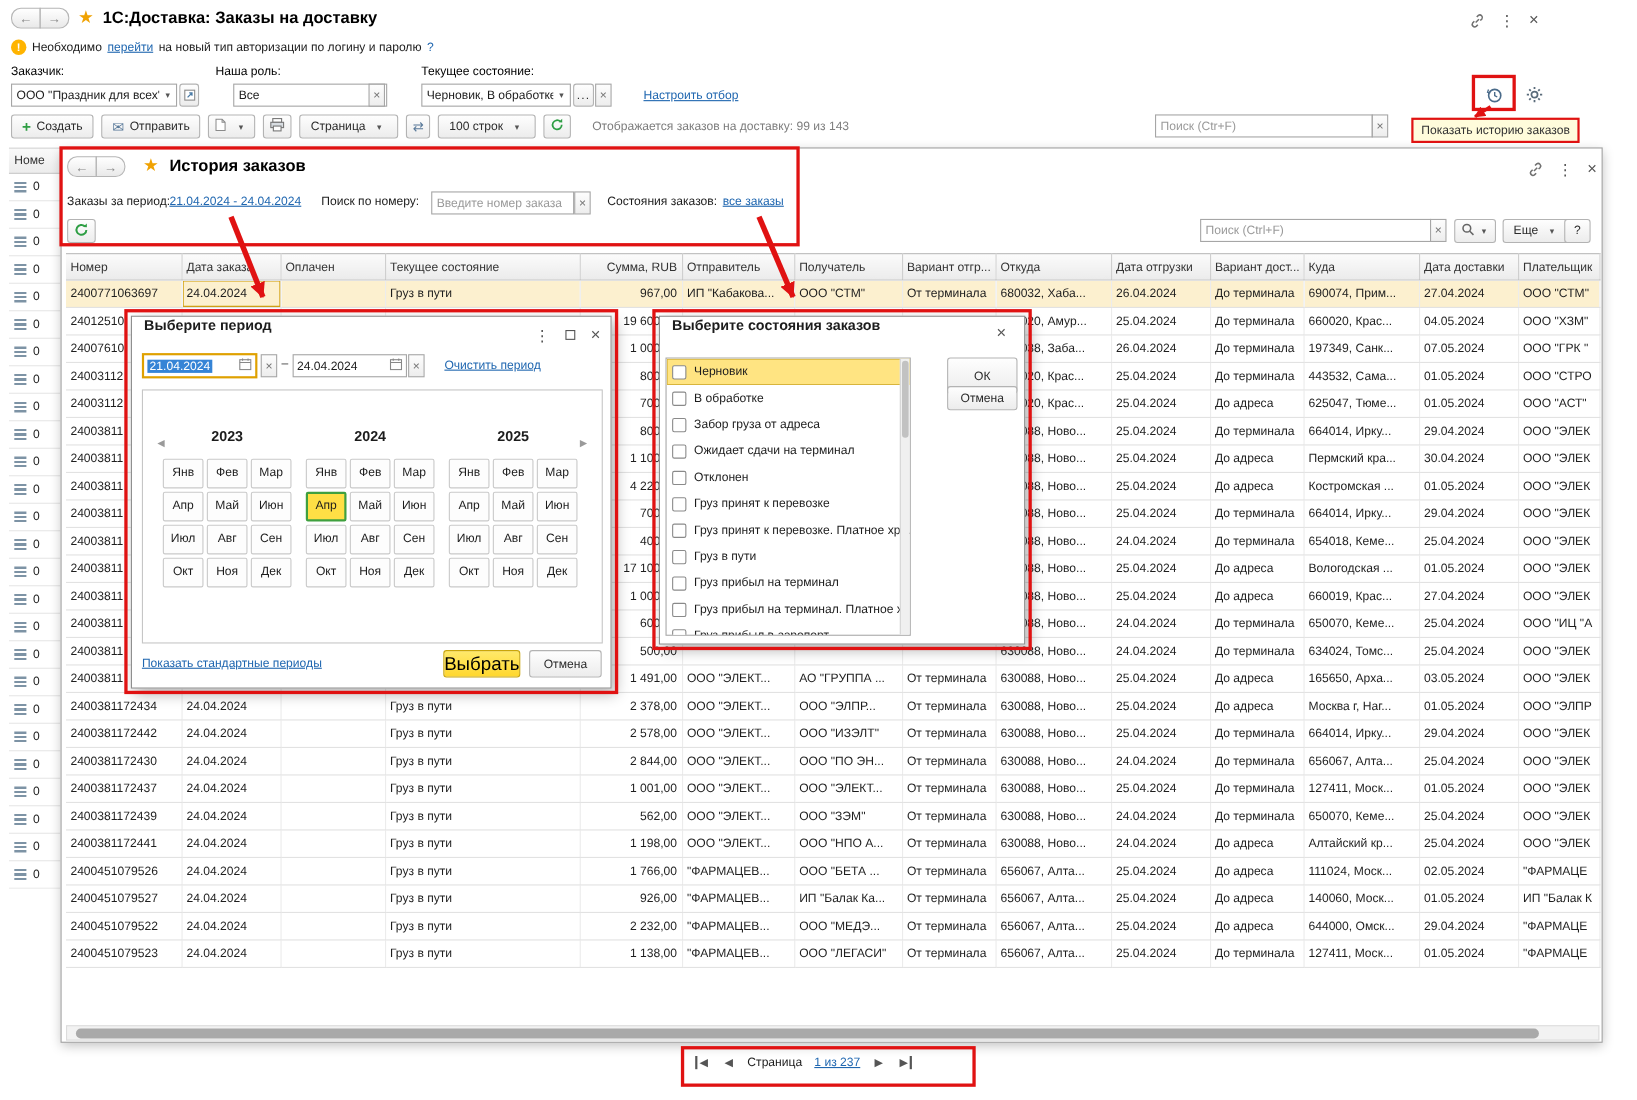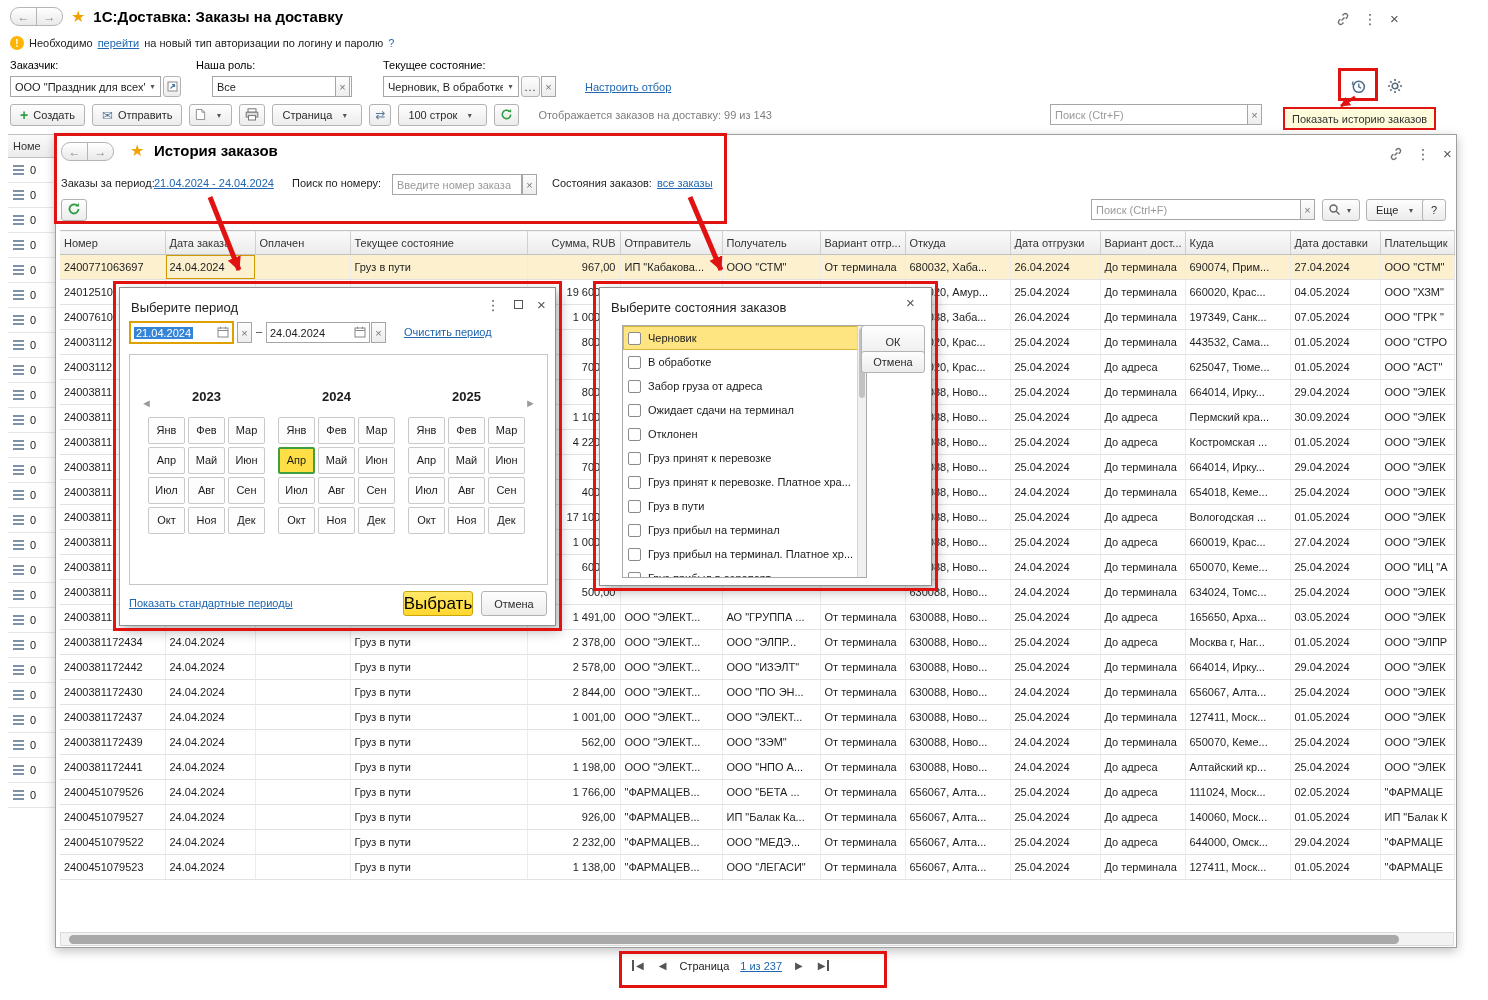--- a/index.html
+++ b/index.html
@@ -91,21 +91,21 @@
 
 #pager{position:absolute;left:630px;top:958px;display:flex;align-items:center;gap:11px;z-index:3}
 .pgbtn{background:none;border:none;color:#555;font-size:10px;display:flex;align-items:center;padding:2px}
 .bar-l{border-left:2px solid #555;padding-left:2px}
 .bar-r{border-right:2px solid #555;padding-right:2px}
 
 
 .dialog{position:absolute;background:#fff;border:1px solid #8f8f8f;box-shadow:4px 5px 12px rgba(0,0,0,.3);z-index:5}
 .dialog *{white-space:nowrap}
 #pd{left:119px;top:287px;width:437px;height:339px}
-#pd-title,#sd-title{position:absolute;left:11px;top:12px;font-weight:normal;font-size:13px}
+#pd-title,#sd-title{position:absolute;left:11px;top:0;font-weight:bold;font-size:13px}
 #pd-icons{position:absolute;left:366px;top:8px;display:flex;gap:14px;align-items:center;color:#555}
 .restore{width:9px;height:9px;border:1px solid #555;display:inline-block}
 #pd-from{position:absolute;left:9px;top:33px;width:105px;height:23px;border:2px solid #dfa100;background:#fff;display:flex;align-items:center;padding:0 3px;gap:4px}
 .sel-text{background:#3584d6;color:#fff;padding:0 2px}
 #pd-x1{left:117px;top:34px}
 #pd-dash{position:absolute;left:136px;top:37px;color:#333}
 #pd-to{position:absolute;left:146px;top:34px;width:104px;height:21px;border:1px solid #a6a6a6;background:#fff;display:flex;align-items:center;padding:0 3px;gap:4px}
 #pd-x2{left:251px;top:34px}
 #pd-clear{position:absolute;left:284px;top:38px}
 #pd-cal{position:absolute;left:9px;top:66px;width:419px;height:231px;border:1px solid #c6c6c6}
@@ -118,21 +118,21 @@
 .month-grid{margin-top:8px;display:grid;grid-template-columns:repeat(3,37px);gap:3px}
 .month-btn{height:27px;line-height:25px;text-align:center;border:1px solid #c9c9c9;border-radius:2px;background:#fdfdfd;font-size:11px;cursor:pointer}
 .month-btn.selected{background:#ffdf45;border:2px solid #3fa03f;line-height:22px}
 #pd-stdlink{position:absolute;left:9px;top:309px}
 #pd-select{position:absolute;left:283px;top:303px;width:70px;height:25px;background:linear-gradient(#ffe96a,#ffd72e);border:1px solid #c9a50a;border-radius:3px;font-size:17px;display:flex;align-items:center;justify-content:center}
 #pd-cancel{position:absolute;left:361px;top:303px;width:66px;height:25px;justify-content:center}
 
 
 #sd{left:599px;top:287px;width:333px;height:299px}
 #sd-close{position:absolute;left:306px;top:6px}
-#sd-list{position:absolute;left:22px;top:37px;width:245px;height:253px;border:1px solid #a9a9a9;overflow:hidden;background:#fff}
+#sd-list{position:absolute;left:5px;top:37px;width:223px;height:253px;border:1px solid #a9a9a9;overflow:hidden;background:#fff}
 .state-item{height:24px;display:flex;align-items:center;gap:7px;padding-left:5px;font-size:11px}
 .state-item.selected{background:#ffe482;box-shadow:inset 0 0 0 1px #d8b53c}
 .cb{width:13px;height:13px;border:1px solid #8a8a8a;border-radius:2px;background:#fff;flex:none}
 #sd-scroll{position:absolute;right:0;top:0;width:9px;height:251px;background:#f0f0f0;border-left:1px solid #d5d5d5}
 #sd-thumb{position:absolute;left:1px;top:2px;width:6px;height:70px;background:#c2c2c2;border-radius:3px}
 #sd-ok{position:absolute;left:261px;top:37px;width:64px;height:33px;justify-content:center}
 #sd-cancel{position:absolute;left:261px;top:63px;width:64px;height:22px;justify-content:center}
 
 
 .anno{position:absolute;border:3px solid #e01212;z-index:20;pointer-events:none}
@@ -578,21 +578,21 @@
               <td></td>
               <td></td>
               <td class="num">1 100,00</td>
               <td></td>
               <td></td>
               <td></td>
               <td>630088, Ново...</td>
               <td>25.04.2024</td>
               <td>До адреса</td>
               <td>Пермский кра...</td>
-              <td>30.09.2024</td>
+              <td>30.04.2024</td>
               <td>ООО "ЭЛЕК</td>
             </tr>
             <tr>
               <td>24003811</td>
               <td></td>
               <td></td>
               <td></td>
               <td class="num">4 220,00</td>
               <td></td>
               <td></td>

